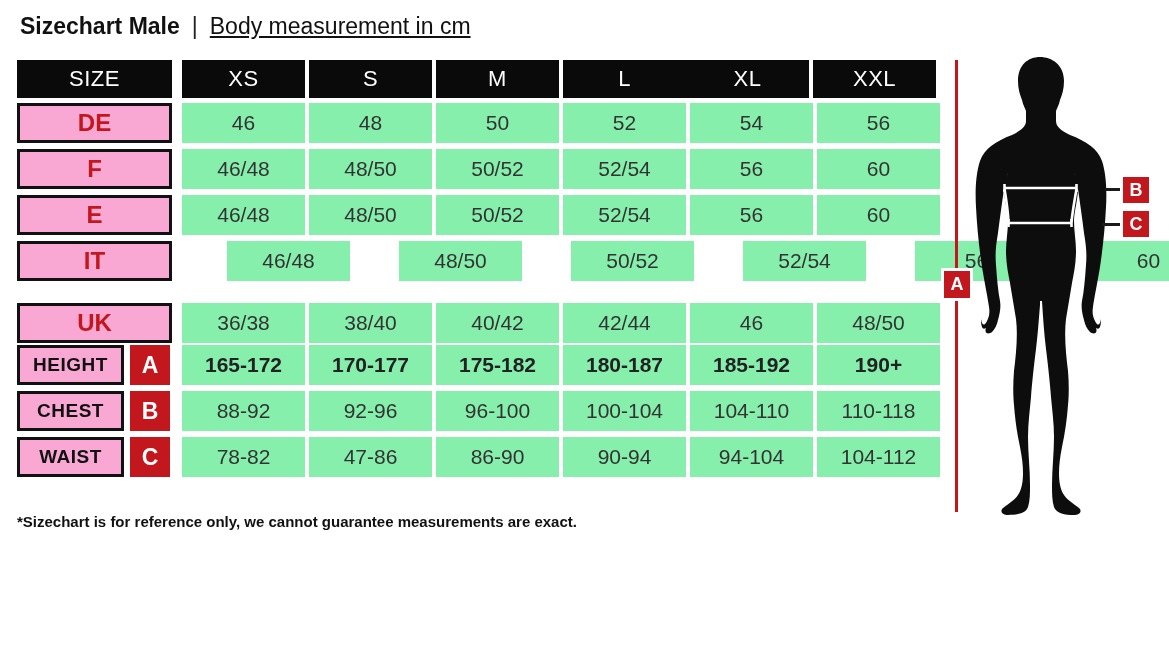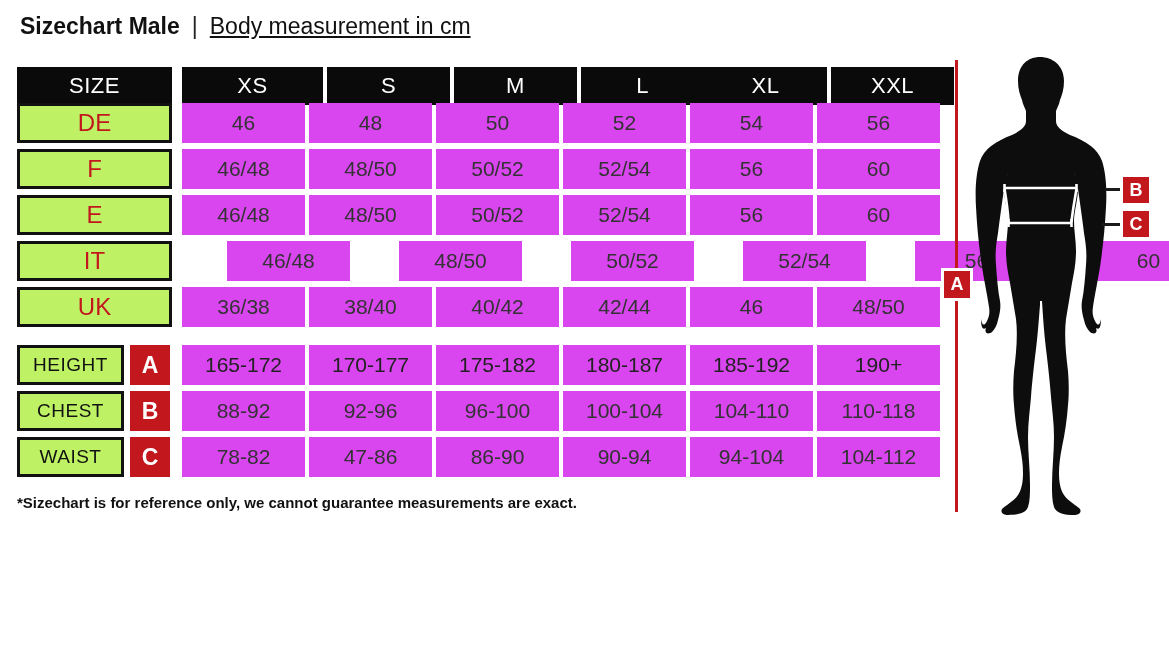--- a/index.html
+++ b/index.html
@@ -17,38 +17,38 @@
   
   .chart { position:absolute; left:17px; top:60px; width:923px; }
   .trow { position:absolute; left:0; display:flex; align-items:stretch; height:40px; }
   .trow.header { height:38px; }
   .hcell {
     background:#0a0a0a; color:#fff; display:flex; align-items:center; justify-content:center;
     font-size:22px; letter-spacing:0.5px;
   }
   .hcell.size-col { width:155px; }
   .dcell {
-    background:#d946ef; color:#333; width:123px; margin-left:4px;
+    background:#86efac; color:#333; width:123px; margin-left:4px;
     display:flex; align-items:center; justify-content:center; font-size:21px;
   }
   .dcell.first { margin-left:10px; }
-  .dcell.boldvals { font-weight:400; color:#222; }
+  .dcell.boldvals { font-weight:700; color:#222; }
   .labelbox {
-    background:#bef264; border:3px solid #111; width:155px;
+    background:#f9a8d4; border:3px solid #111; width:155px;
     display:flex; align-items:center; justify-content:center;
-    font-weight:400; font-size:24px; color:#c2171d;
+    font-weight:700; font-size:24px; color:#c2171d;
   }
   .labelbox.measure { width:107px; font-size:19px; color:#111; letter-spacing:0.5px; }
   .marker-sq {
     background:#c2171d; color:#fff; width:40px; margin-left:6px;
     display:flex; align-items:center; justify-content:center; font-weight:700; font-size:23px;
   }
   .measure .dcell.first, .measure-first { margin-left:12px; }
 
-  .footnote { position:absolute; left:17px; top:494px; font-size:15px; font-weight:700; color:#111; }
+  .footnote { position:absolute; left:17px; top:513px; font-size:15px; font-weight:700; color:#111; }
 
   
   .height-line { position:absolute; left:955px; top:60px; width:3px; height:452px; background:#c2171d; }
   .fig-badge {
     position:absolute; width:26px; height:26px; background:#c2171d; color:#fff;
     display:flex; align-items:center; justify-content:center;
     font-weight:700; font-size:18px; box-shadow:0 0 0 3px #fff;
   }
   .badge-a { left:944px; top:271px; height:27px; }
   .badge-b { left:1123px; top:177px; }
@@ -61,23 +61,23 @@
 </head>
 <body>
 
 <div class="page">
 
   <div class="title">
     <span class="main">Sizechart Male</span><span class="sep">|</span><span class="sub">Body measurement in cm</span>
   </div>
 
   <div class="chart" id="size-table">
-      <div class="trow header" style="top: 7px;">
+      <div class="trow header" style="top: 0px;">
         <div class="hcell size-col">SIZE</div>
-        <div class="hcell" style="width: 141px; margin-left: 10px;">XS</div>
+        <div class="hcell" style="width: 123px; margin-left: 10px;">XS</div>
         <div class="hcell" style="width: 123px; margin-left: 4px;">S</div>
         <div class="hcell" style="width: 123px; margin-left: 4px;">M</div>
         <div class="hcell" style="width: 123px; margin-left: 4px;">L</div>
         <div class="hcell" style="width: 123px; margin-left: 0;">XL</div>
         <div class="hcell" style="width: 123px; margin-left: 4px;">XXL</div>
       </div>
       <div class="trow" style="top: 43px;">
         <div class="labelbox">DE</div>
         <div class="dcell first">46</div>
         <div class="dcell">48</div>
@@ -106,21 +106,21 @@
       </div>
       <div class="trow" style="top: 181px; gap: 45px;">
         <div class="labelbox">IT</div>
         <div class="dcell first">46/48</div>
         <div class="dcell">48/50</div>
         <div class="dcell">50/52</div>
         <div class="dcell">52/54</div>
         <div class="dcell">56</div>
         <div class="dcell">60</div>
       </div>
-      <div class="trow" style="top: 227px;">
+      <div class="trow" style="top: 243px;">
         <div class="labelbox">UK</div>
         <div class="dcell first">36/38</div>
         <div class="dcell">38/40</div>
         <div class="dcell">40/42</div>
         <div class="dcell">42/44</div>
         <div class="dcell">46</div>
         <div class="dcell">48/50</div>
       </div>
       <div class="trow" style="top: 285px;">
         <div class="labelbox measure">HEIGHT</div>

